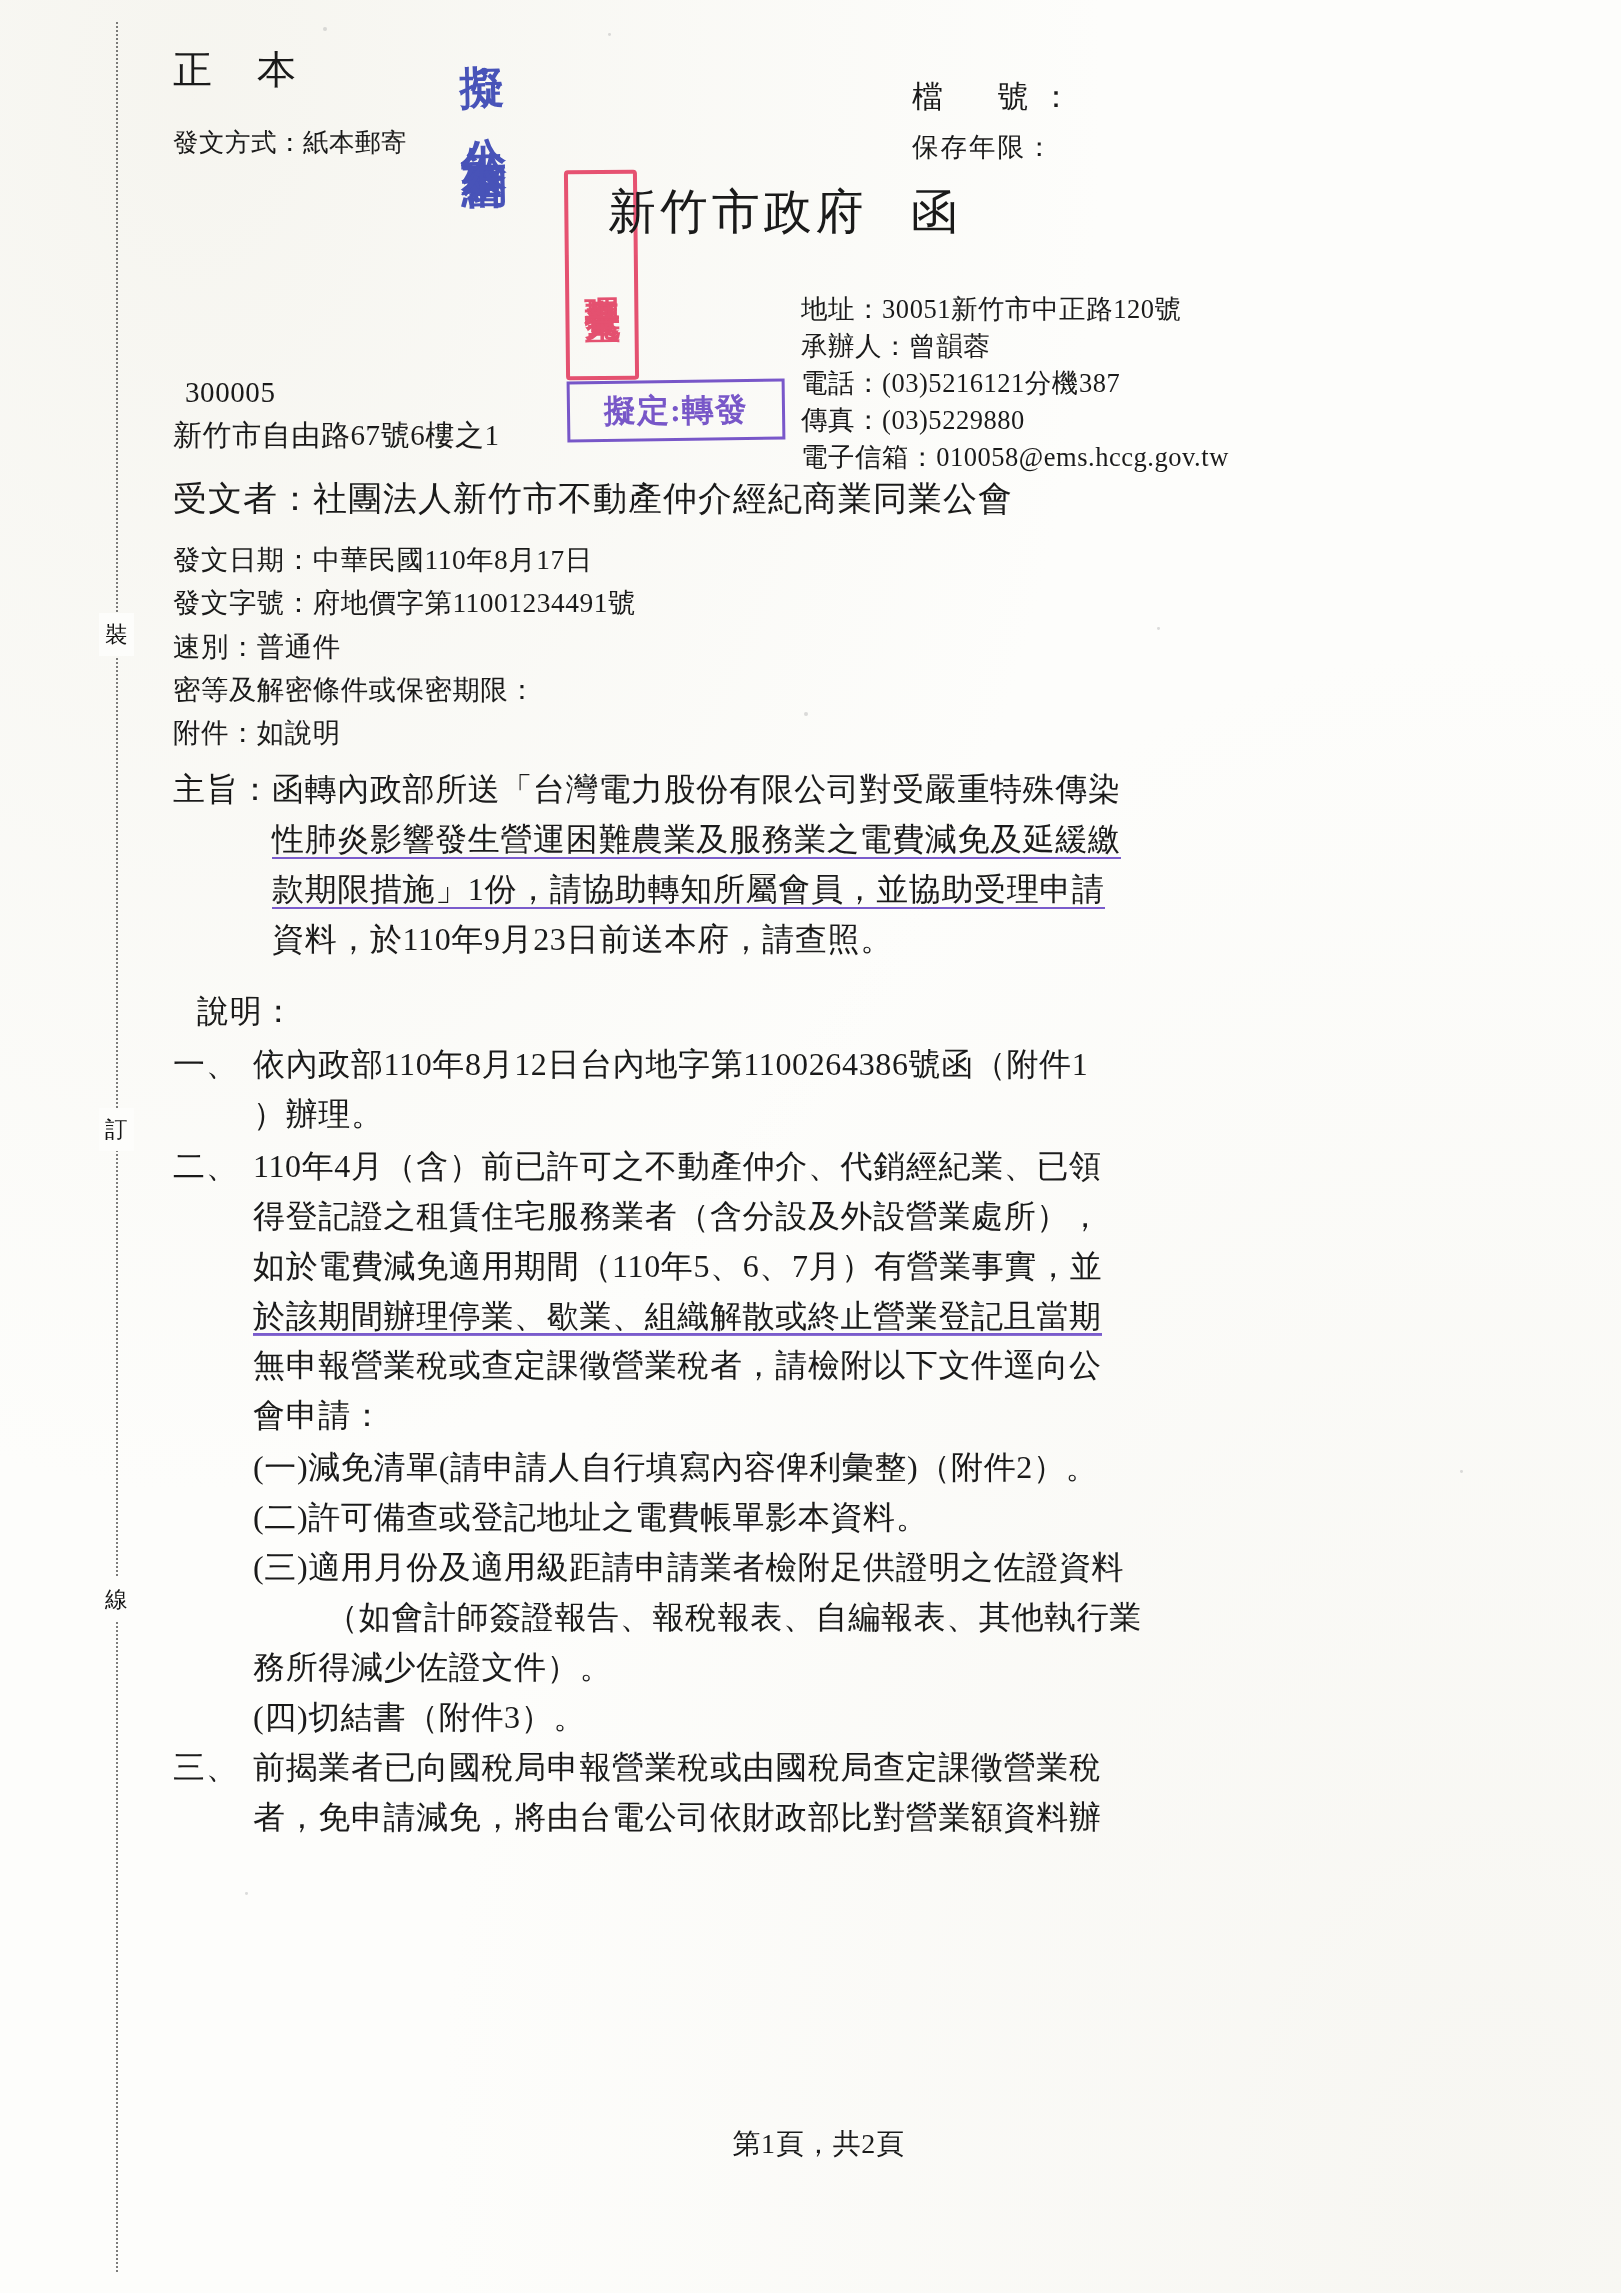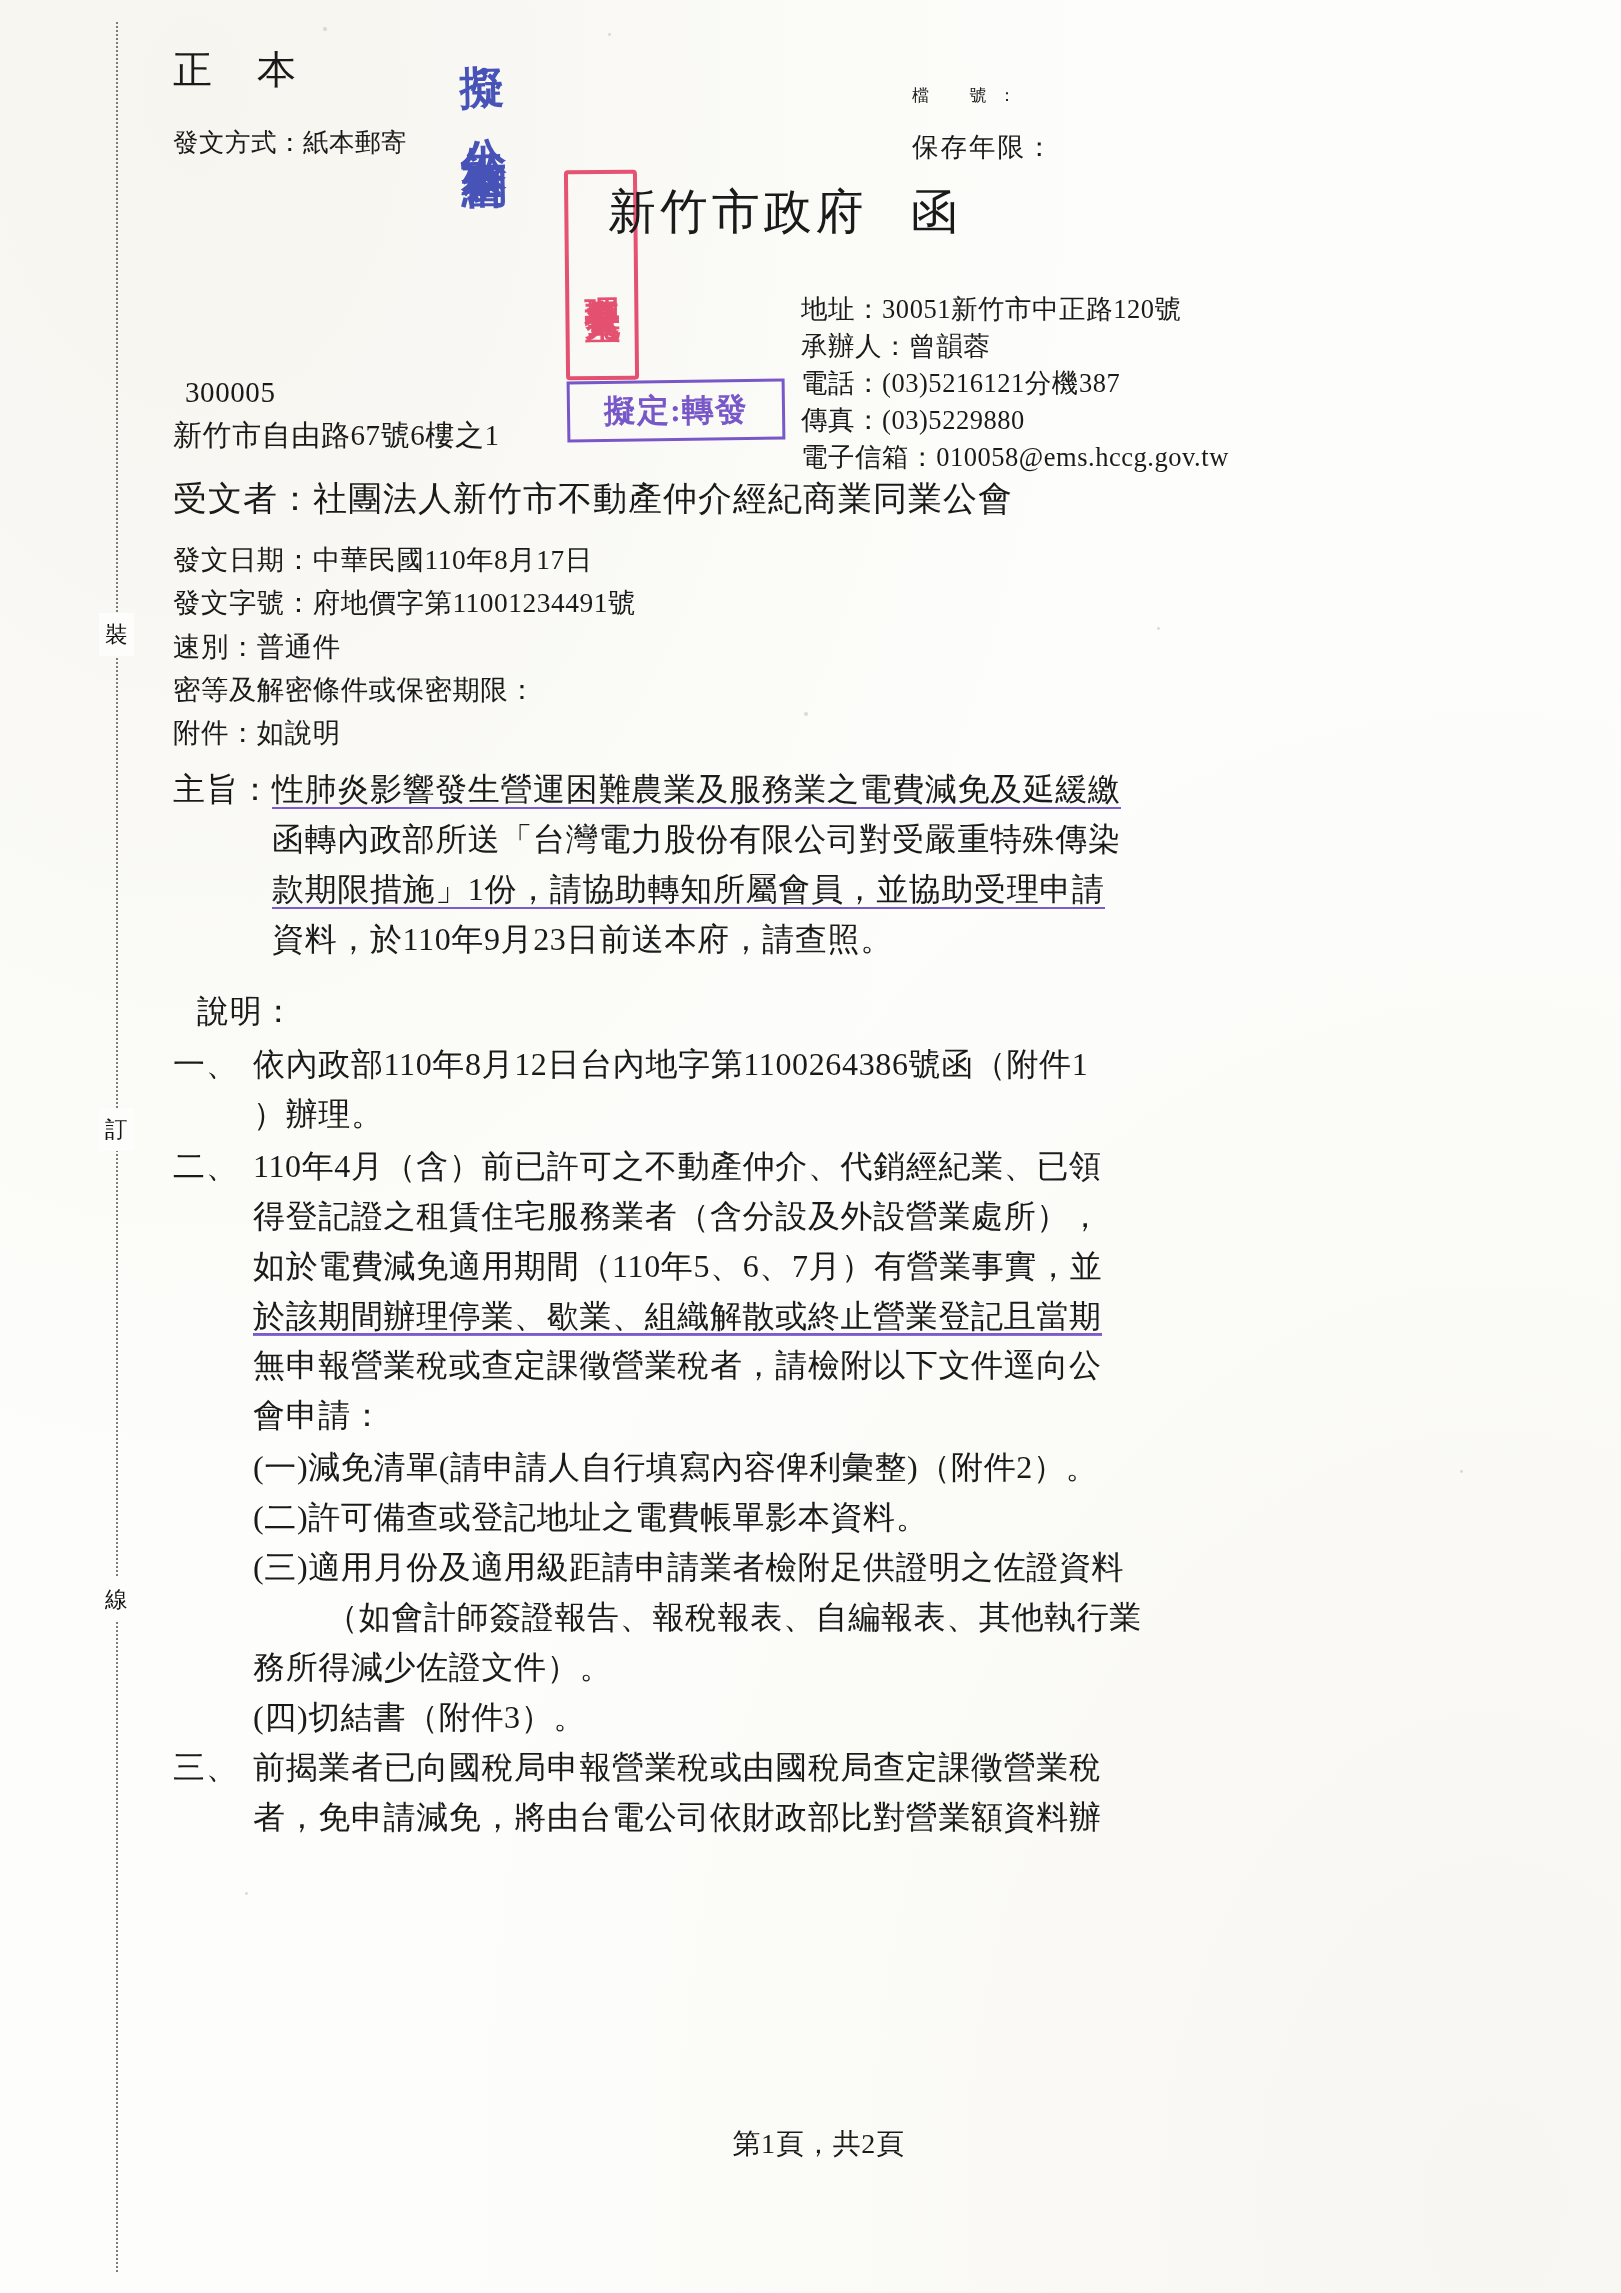--- a/index.html
+++ b/index.html
@@ -78,21 +78,21 @@
     display:flex; align-items:center; justify-content:center;
     letter-spacing:1px;
     transform:rotate(-0.8deg);
     opacity:.9;
   }
 
   #org-title { left:608px; top:180px; font-size:48px; letter-spacing:3.9px; font-weight:500; }
   #org-title .gap { display:inline-block; width:43px; }
 
   
-  #dang-hao { left:912px; top:84px; font-size:17px; letter-spacing:11.8px; }
+  #dang-hao { left:912px; top:76px; font-size:31px; letter-spacing:11.8px; }
   #bao-cun  { left:912px; top:129px; font-size:26.5px; letter-spacing:2px; }
 
   
   .contact { position:absolute; left:801px; top:291px; font-size:26.5px; line-height:1.40; }
   .contact div { white-space:nowrap; }
 
   
   #zip  { left:173px; top:376px; font-size:29px;margin-left:12px; }
   #addr { left:173px; top:416px; font-size:29px; }
 
@@ -179,22 +179,22 @@
     <div>速別：普通件</div>
     <div>密等及解密條件或保密期限：</div>
     <div>附件：如說明</div>
   </div>
 
   <div class="body-wrap">
 
     <div class="blk" id="zhuzhi">
       <div class="lbl cn">主旨：</div>
       <div class="txt cn">
+        <p>函轉內政部所送「台灣電力股份有限公司對受嚴重特殊傳染</p>
         <p><span class="ul">性肺炎影響發生營運困難農業及服務業之電費減免及延緩繳</span></p>
-        <p>函轉內政部所送「台灣電力股份有限公司對受嚴重特殊傳染</p>
         <p><span class="ul">款期限措施」1份，請協助轉知所屬會員，並協助受理申請</span></p>
         <p>資料，於110年9月23日前送本府，請查照。</p>
       </div>
     </div>
 
     <div id="shuoming-head" class="cn">說明：</div>
 
     <div class="item">
       <div class="num cn">一、</div>
       <div class="body cn">

